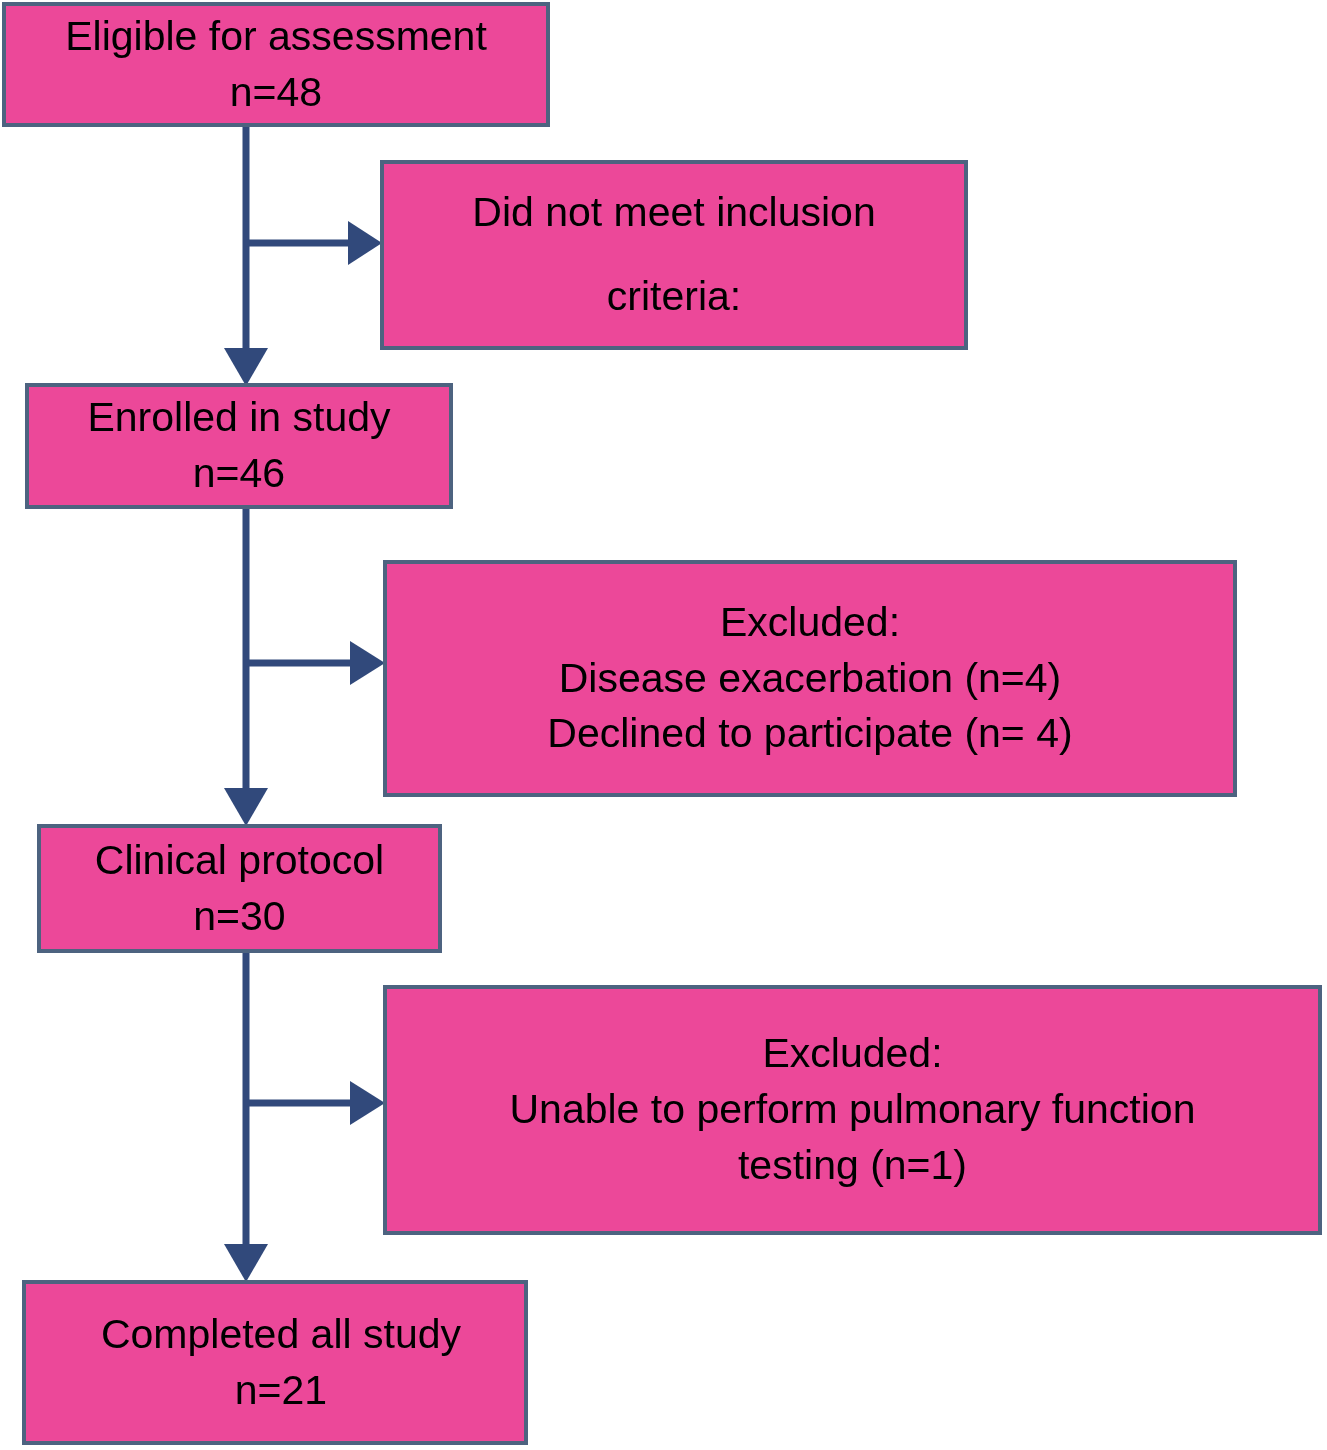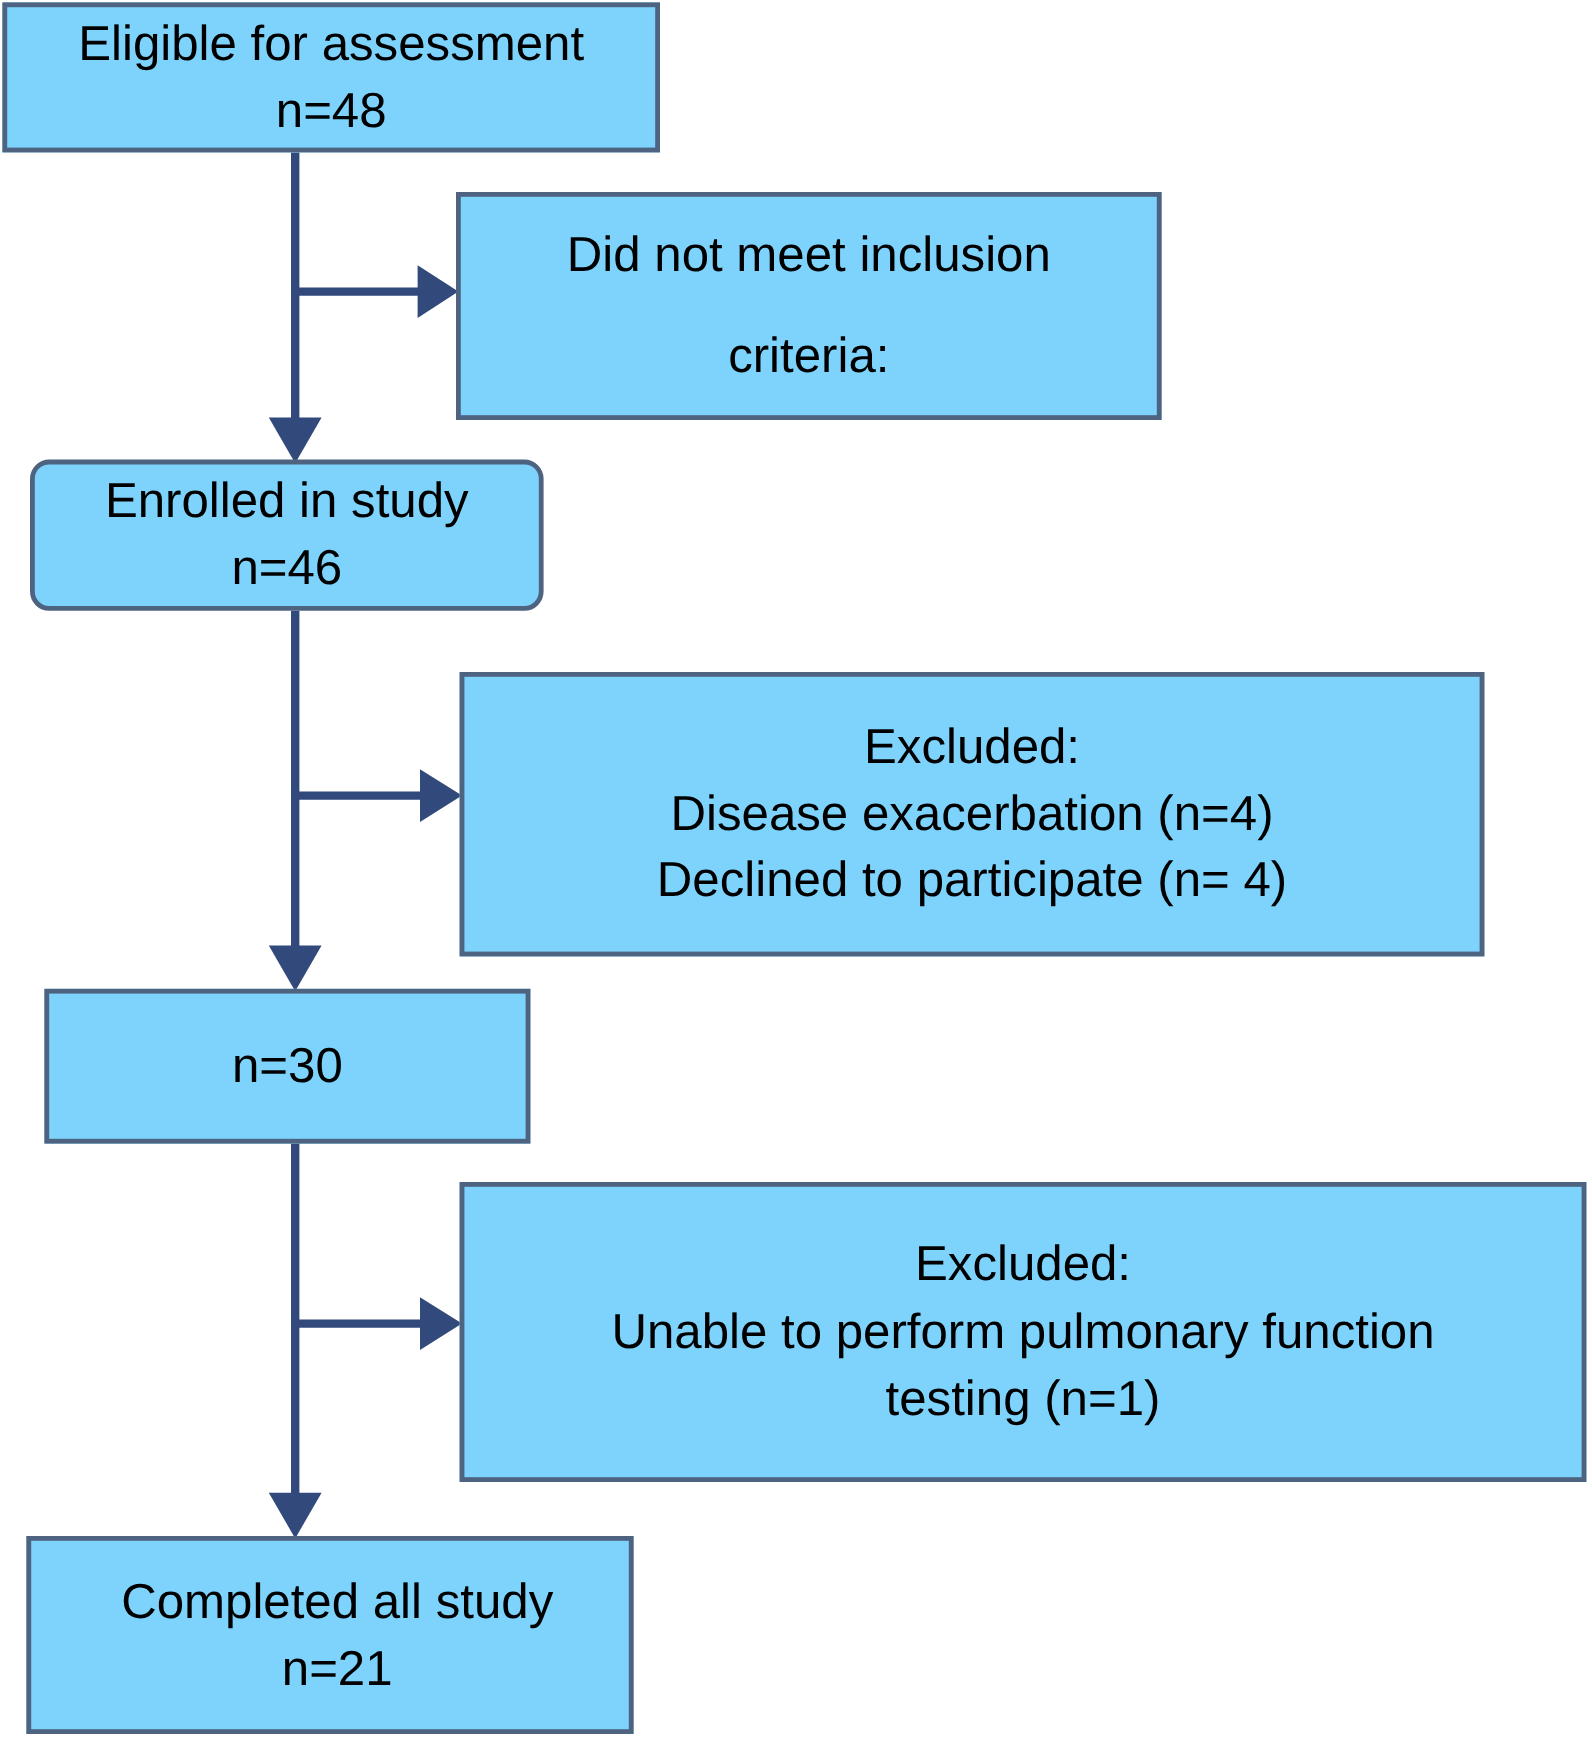--- a/index.html
+++ b/index.html
@@ -21,33 +21,33 @@
     position:absolute;
     left:0; top:0;
     width:1327px; height:1450px;
   }
   svg.connectors line{stroke:var(--line);stroke-width:7;}
   svg.connectors polygon{fill:var(--line);}
   .box{
     position:absolute;
     box-sizing:border-box;
     border:4px solid var(--border);
-    background:#7dd3fc;
+    background:#ec4899;
     display:flex;
     flex-direction:column;
     align-items:center;
     justify-content:center;
     text-align:left;
     color:var(--text);
     font-size:41px;
     line-height:1.36;
   }
   .box-eligible   {left:2px;   top:2px;    width:548px; height:125px;}
   .box-notincl    {left:380px; top:160px;  width:588px; height:190px;gap:28px;}
-  .box-enrolled   {left:25px;  top:383px;  width:428px; height:126px;border-radius:16px;}
+  .box-enrolled   {left:25px;  top:383px;  width:428px; height:126px;}
   .box-excluded1  {left:383px; top:560px;  width:854px; height:237px;}
   .box-clinical   {left:37px;  top:824px;  width:405px; height:129px;}
   .box-excluded2  {left:383px; top:985px;  width:939px; height:250px;}
   .box-completed  {left:22px;  top:1280px; width:506px; height:165px;padding-left:12px;}
 </style>
 </head>
 <body>
 
 <div class="canvas">
 
@@ -87,20 +87,21 @@
     <div>n=46</div>
   </div>
 
   <div class="box box-excluded1">
     <div>Excluded:</div>
     <div>Disease exacerbation (n=4)</div>
     <div>Declined to participate (n= 4)</div>
   </div>
 
   <div class="box box-clinical">
+    <div>Clinical protocol</div>
     <div>n=30</div>
   </div>
 
   <div class="box box-excluded2">
     <div>Excluded:</div>
     <div>Unable to perform pulmonary function</div>
     <div>testing (n=1)</div>
   </div>
 
   <div class="box box-completed">

